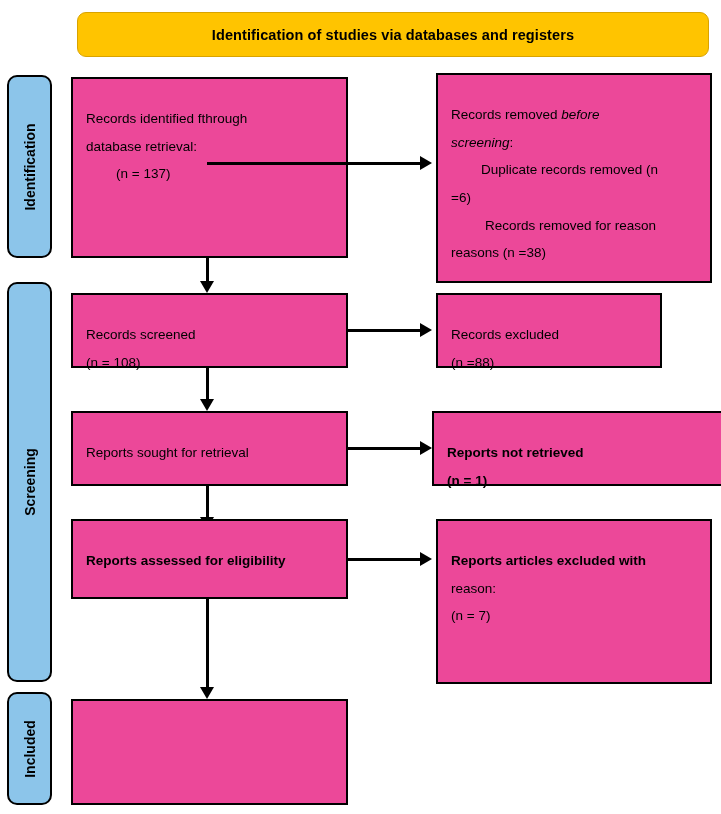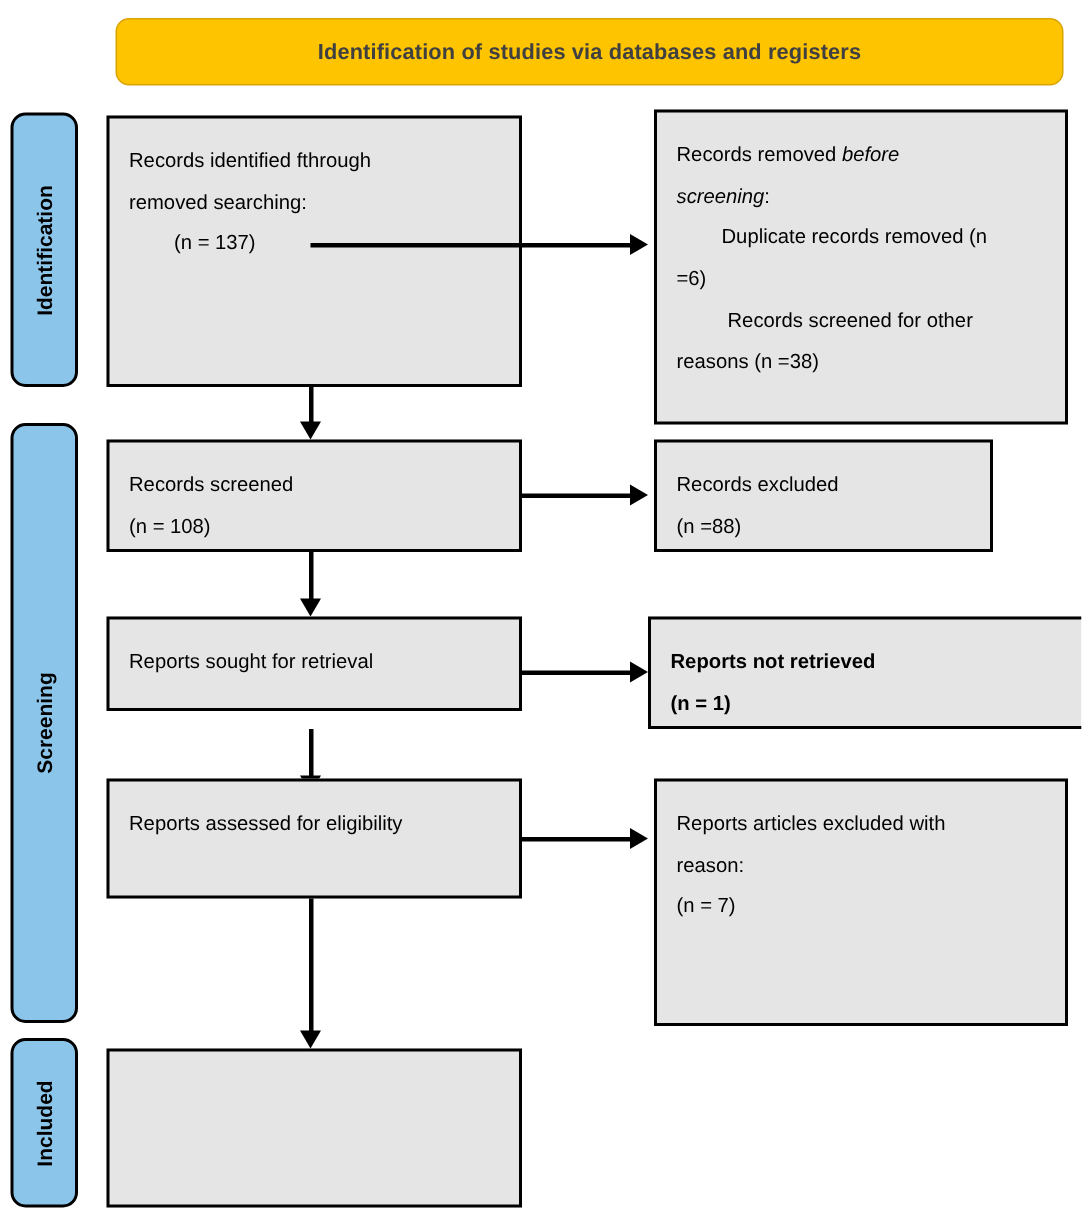--- a/index.html
+++ b/index.html
@@ -31,21 +31,21 @@
     border: 1.5px solid #D9A300;
     border-radius: 9px;
     display: flex;
     align-items: center;
     justify-content: center;
     box-sizing: border-box;
   }
   .banner-text {
     font-size: 14.5px;
     font-weight: bold;
-    color: #404040;
+    color: #000000;
     letter-spacing: 0.1px;
     white-space: nowrap;
   }
 
   
   .stage {
     position: absolute;
     left: 7px;
     width: 45px;
     background: #8CC5EA;
@@ -61,34 +61,35 @@
     font-weight: bold;
     color: #000000;
     white-space: nowrap;
     transform: rotate(-90deg);
     transform-origin: center center;
   }
 
   
   .box {
     position: absolute;
-    background: #e5e5e5;
+    background: #ec4899;
     border: 2.5px solid #000000;
     box-sizing: border-box;
-    padding: 14px 13px 10px 13px;
+    padding: 26px 13px 10px 13px;
     font-size: 13.5px;
     line-height: 2.05;
     color: #000000;
   }
   .box p {
     margin: 0;
   }
   .box .justify {
     text-align: justify;
     text-align-last: left;
+    font-weight: bold;
   }
   .box .indent {
     padding-left: 30px;
     text-align: justify;
     text-align-last: left;
   }
   .box em {
     font-style: italic;
   }
   .hline {
@@ -134,30 +135,30 @@
   <div class="stage" style="top:282px; height:400px;">
     <span class="stage-label">Screening</span>
   </div>
 
   <div class="stage" style="top:692px; height:113px;">
     <span class="stage-label">Included</span>
   </div>
 
   <div class="box" style="left:71px; top:77px; width:277px; height:181px;">
     <p>Records identified fthrough</p>
-    <p>removed searching:</p>
+    <p>database retrieval:</p>
     <p style="padding-left:30px;">(n = 137)</p>
   </div>
 
   <div class="box" style="left:436px; top:73px; width:276px; height:210px;">
     <p><span>Records removed </span><em>before</em></p>
     <p><em>screening</em><span>:</span></p>
     <p class="indent">Duplicate records removed (n</p>
     <p>=6)</p>
-    <p class="indent" style="padding-left:34px;">Records screened for other</p>
+    <p class="indent" style="padding-left:34px;">Records removed for reason</p>
     <p>reasons (n =38)</p>
   </div>
 
   <div class="hline" style="left:207px; top:162px; width:215px;"></div>
   <div class="arrow-right" style="left:420px; top:156px;"></div>
   <div class="vline" style="left:206px; top:258px; height:28px;"></div>
   <div class="arrow-down" style="left:200px; top:281px;"></div>
 
   <div class="box" style="left:71px; top:293px; width:277px; height:75px;">
     <p>Records screened</p>
@@ -167,35 +168,35 @@
   <div class="box" style="left:436px; top:293px; width:226px; height:75px;">
     <p>Records excluded</p>
     <p>(n =88)</p>
   </div>
 
   <div class="hline" style="left:347px; top:329px; width:75px;"></div>
   <div class="arrow-right" style="left:420px; top:323px;"></div>
   <div class="vline" style="left:206px; top:368px; height:35px;"></div>
   <div class="arrow-down" style="left:200px; top:399px;"></div>
 
-  <div class="box" style="left:71px; top:411px; width:277px; height:63px;">
+  <div class="box" style="left:71px; top:411px; width:277px; height:75px;">
     <p>Reports sought for retrieval</p>
   </div>
 
   <div class="box" style="left:432px; top:411px; width:324px; height:75px;font-weight:bold;">
     <p>Reports not retrieved</p>
     <p>(n = 1)</p>
   </div>
 
   <div class="hline" style="left:347px; top:447px; width:75px;"></div>
   <div class="arrow-right" style="left:420px; top:441px;"></div>
   <div class="vline" style="left:206px; top:486px; height:35px;"></div>
   <div class="arrow-down" style="left:200px; top:517px;"></div>
 
-  <div class="box" style="left:71px; top:519px; width:277px; height:80px;">
+  <div class="box" style="left:71px; top:519px; width:277px; height:80px;font-weight:bold;">
     <p>Reports assessed for eligibility</p>
   </div>
 
   <div class="box" style="left:436px; top:519px; width:276px; height:165px;">
     <p class="justify">Reports articles excluded with</p>
     <p>reason:</p>
     <p>(n = 7)</p>
   </div>
 
   <div class="hline" style="left:347px; top:558px; width:75px;"></div>

